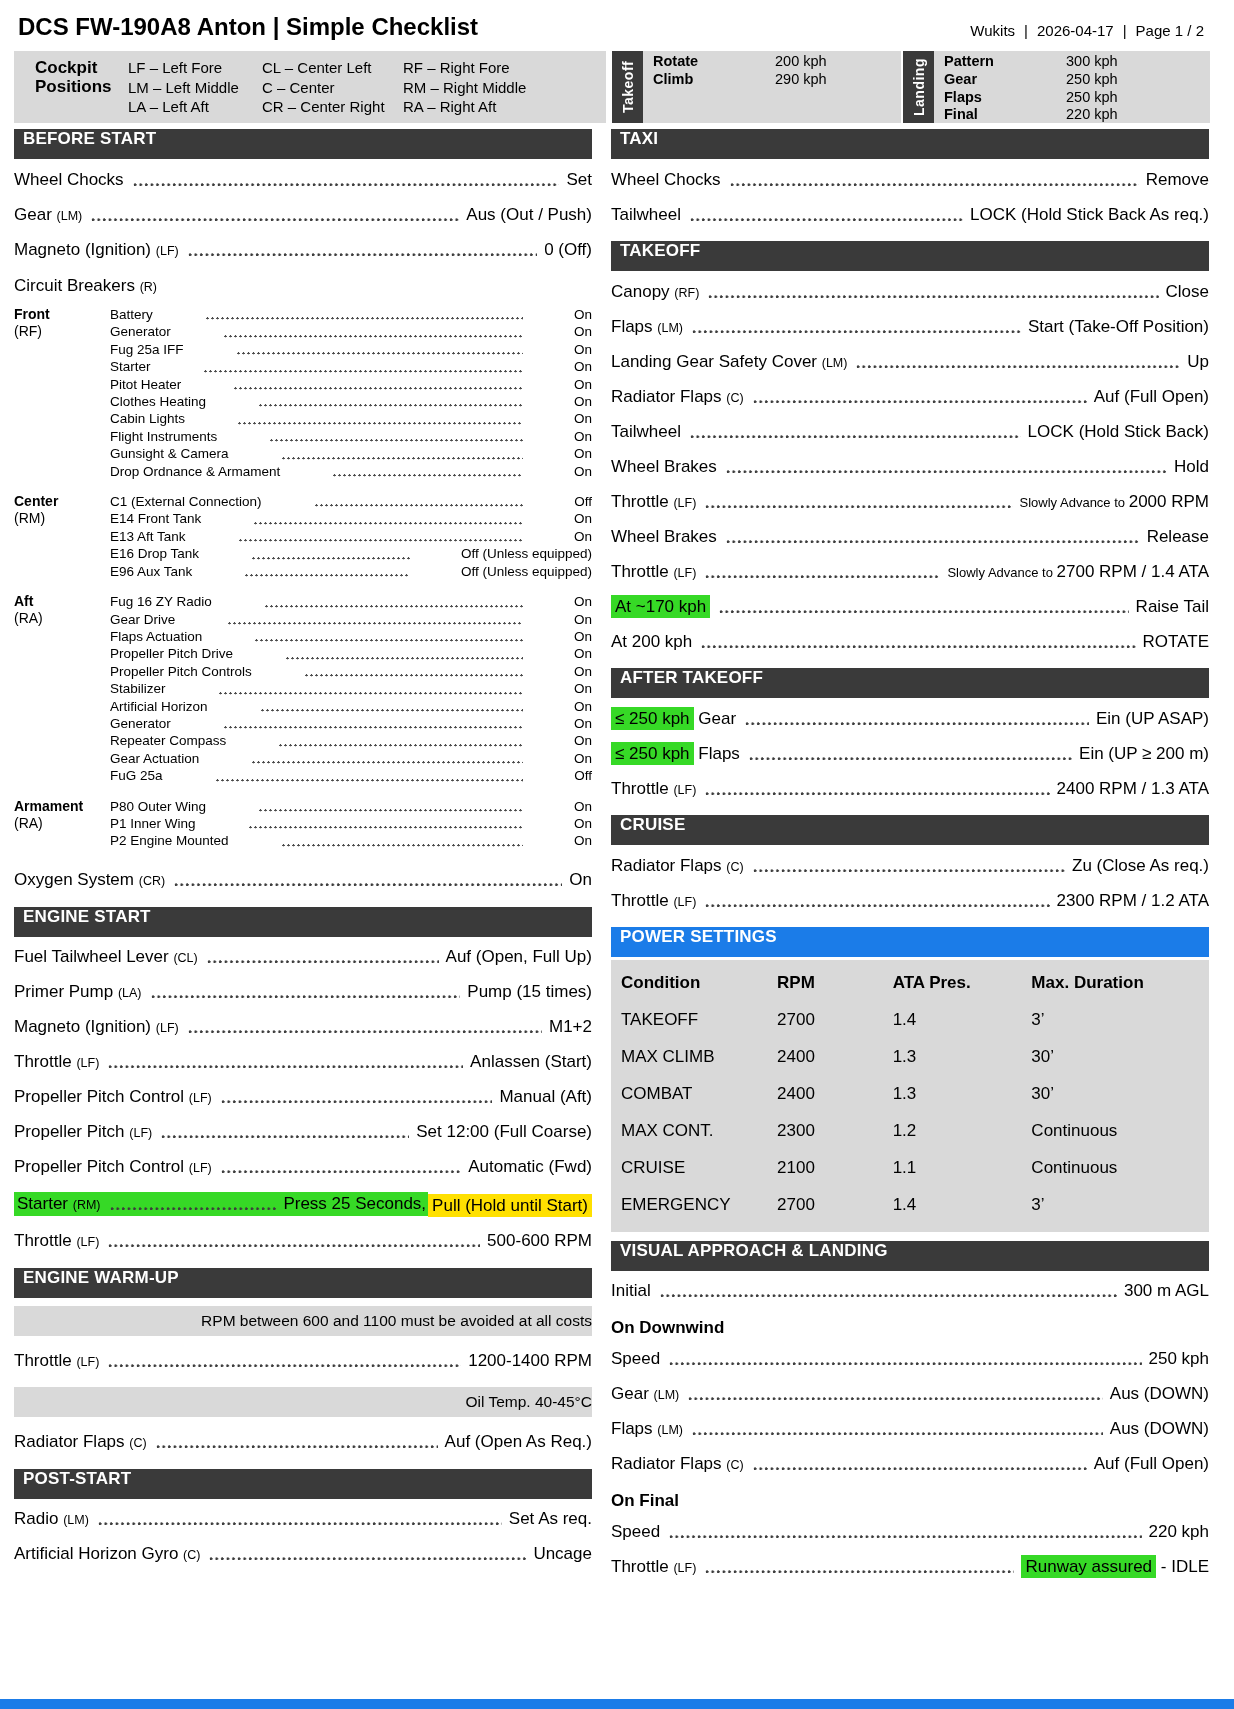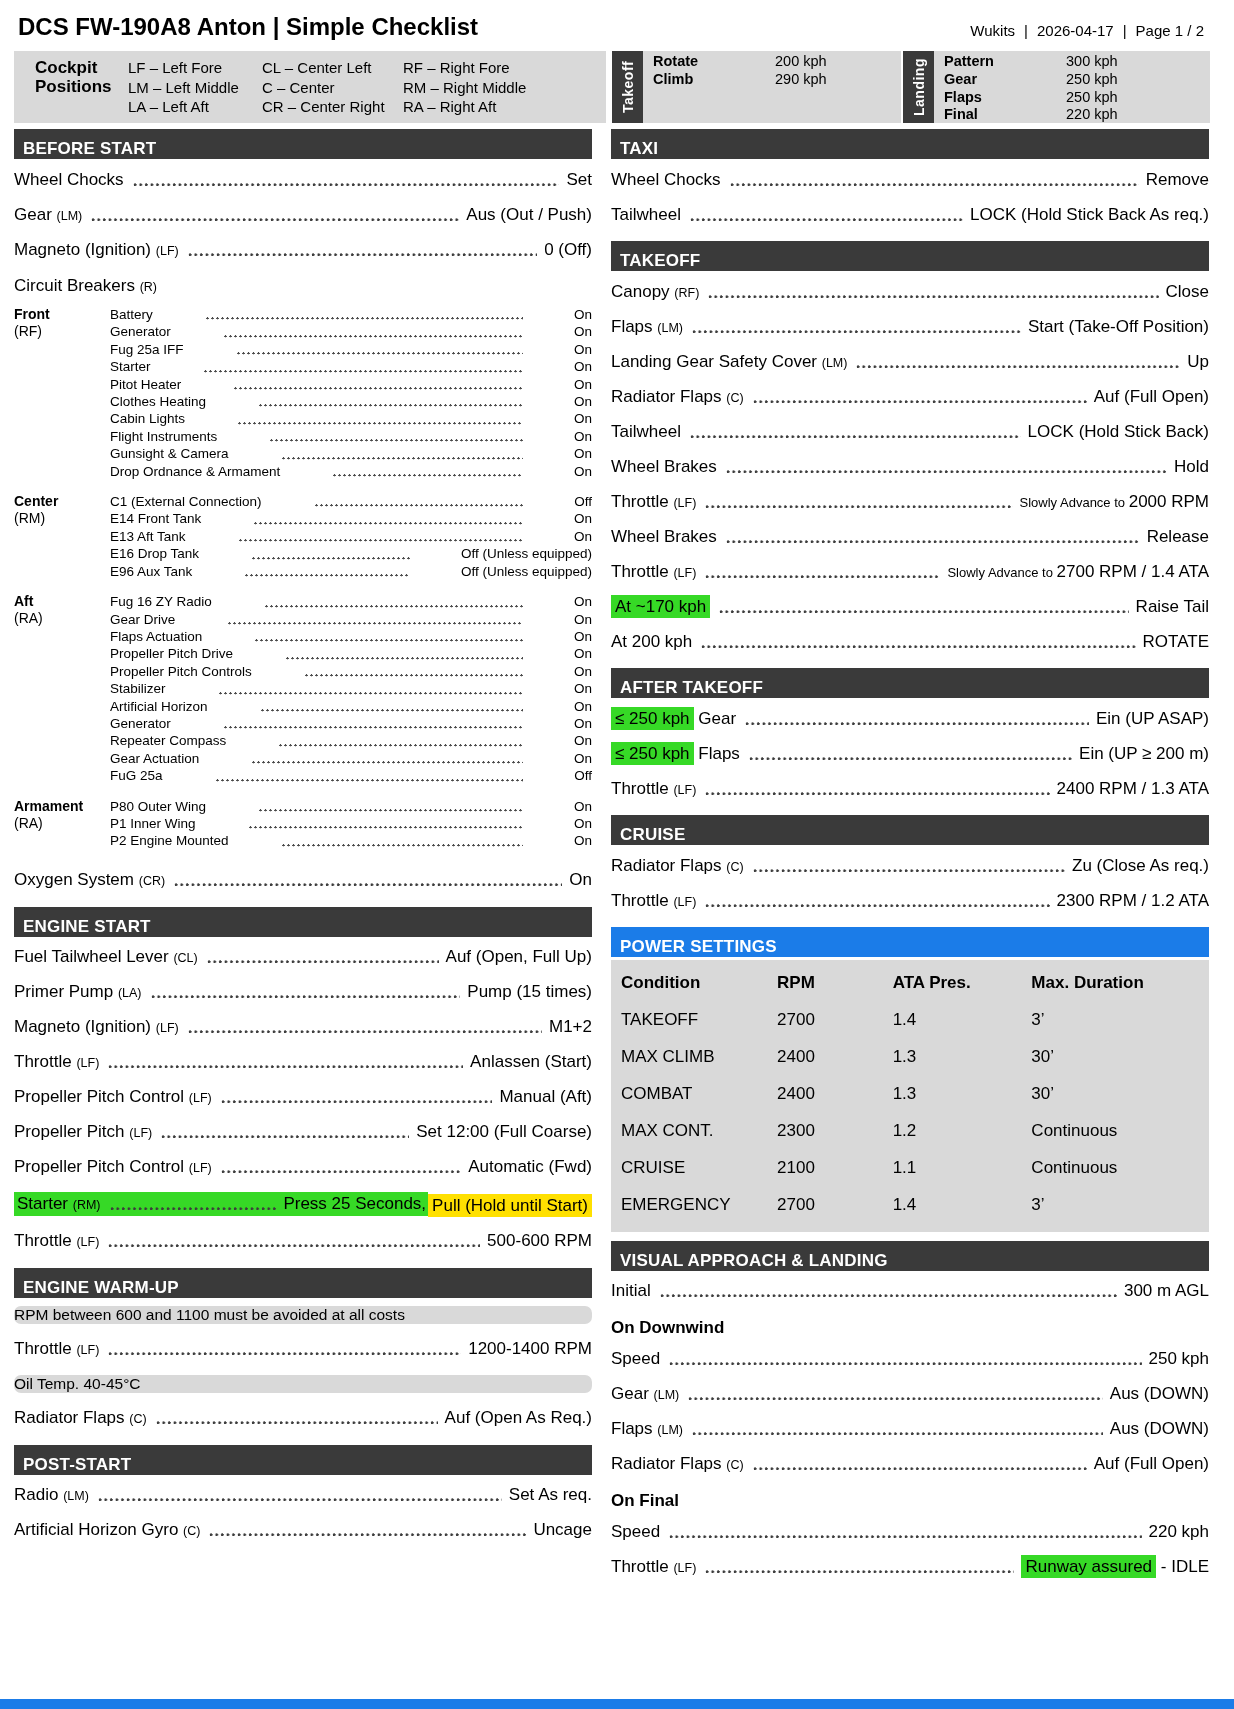--- a/index.html
+++ b/index.html
@@ -33,21 +33,21 @@
   .speedrow{display:flex;font-size:14.5px;line-height:17.8px;}
   .slb{width:122px;font-weight:bold;}
   .sval{white-space:nowrap;}
 
   
   .columns{display:flex;margin:6px 0 0 14px;align-items:flex-start;}
   .col{}
   .col.left{width:578px;margin-right:19px;}
   .col.right{width:598px;}
 
-  .secbar{height:30px;background:var(--c-dark);color:#fff;display:flex;align-items:flex-end;
+  .secbar{height:30px;background:var(--c-dark);color:#fff;display:flex;align-items:flex-start;
     padding-left:9px;margin:9px 0 3px;font-size:17px;font-weight:bold;letter-spacing:.2px;}
   .secbar:first-child{margin-top:0;}
   .secbar.blue{background:var(--c-blue);}
 
   .row{display:flex;align-items:flex-end;padding:7.5px 0;font-size:17px;}
   .row.labelrow{padding:9px 0 3px;}
   .lwrap,.rwrap{flex:0 0 auto;white-space:nowrap;}
   .rwrap{text-align:right;}
   .pos{font-size:12.5px;}
   .smalltx{font-size:13px;}
@@ -63,21 +63,21 @@
   
   .group{display:flex;margin:7px 0 13px;}
   .gside{width:96px;font-size:14px;line-height:17px;}
   .gname{font-weight:bold;}
   .gitems{flex:1;}
   .gitem{display:flex;align-items:flex-end;font-size:13.5px;line-height:17.4px;gap:46px;}
   .glab,.gval{white-space:nowrap;}
   .gleader{height:3px;margin:0 5px 3px 7px;background-size:5px 3px;
     background-image:radial-gradient(circle at 1.5px 1.3px,#4a4a4a 1px,transparent 1.3px);}
 
-  .note{background:var(--c-gray);text-align:left;font-size:15.5px;padding:0 0;margin:8px 0;border-radius:7px;}
+  .note{background:var(--c-gray);text-align:right;font-size:15.5px;padding:6px 0;margin:8px 0;}
   .subhead{font-size:17px;font-weight:bold;padding:9px 0 4px;}
 
   
   .ptable{background:var(--c-gray);padding:3px 10px 8px;}
   .prow{display:grid;grid-template-columns:27% 20% 24% 29%;padding:8.5px 0;font-size:17px;}
   .prow.phead{font-weight:bold;padding-top:10px;}
   .pcell{white-space:nowrap;}
 
   .footstrip{position:absolute;left:0;right:0;bottom:0;height:10px;background:var(--c-blue);}
 </style>

